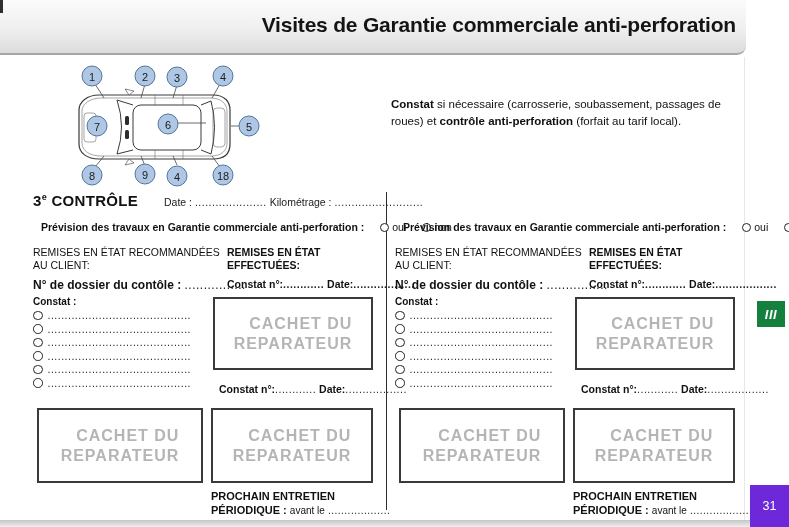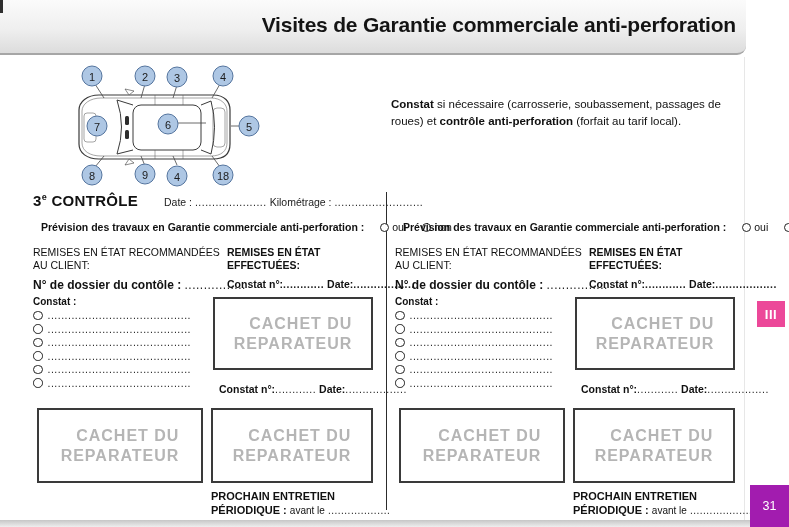--- a/index.html
+++ b/index.html
@@ -220,14 +220,14 @@
   <div class="stamp-box stamp-bl">
       <div class="stamp-text"><span>CACHET DU</span><br><span>REPARATEUR</span></div>
     </div>
   <div class="stamp-box stamp-br">
       <div class="stamp-text"><span>CACHET DU</span><br><span>REPARATEUR</span></div>
     </div>
   <div class="prochain"><span>PROCHAIN ENTRETIEN</span><br><span>PÉRIODIQUE :</span> <span class="normal">avant le</span> <span class="normal dots">...................</span></div>
 </div>
 
 <div class="bottom-band"></div>
-<div class="tab-iii" style="background: #ec4899;">III</div>
-<div class="page-num" style="background: #a21caf;">31</div>
+<div class="tab-iii" style="background: #15803d; font-style: italic;">III</div>
+<div class="page-num" style="background: #6d28d9;">31</div>
 
 </body></html>

